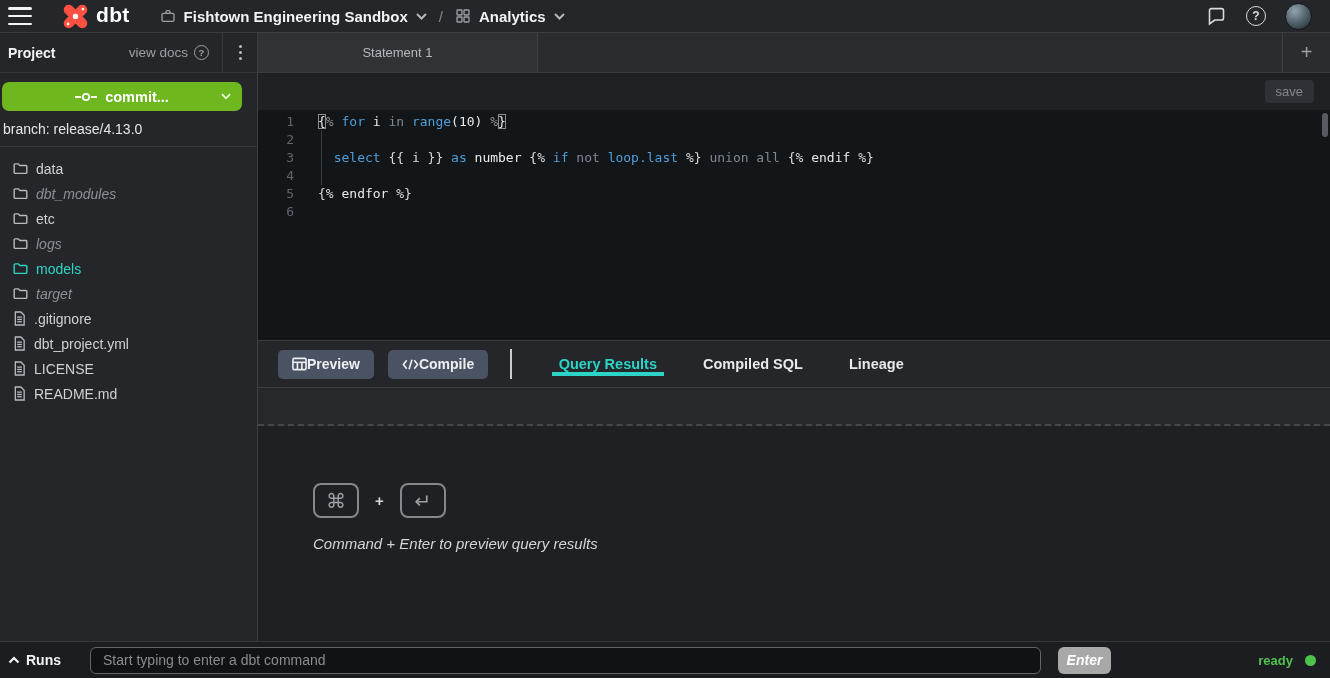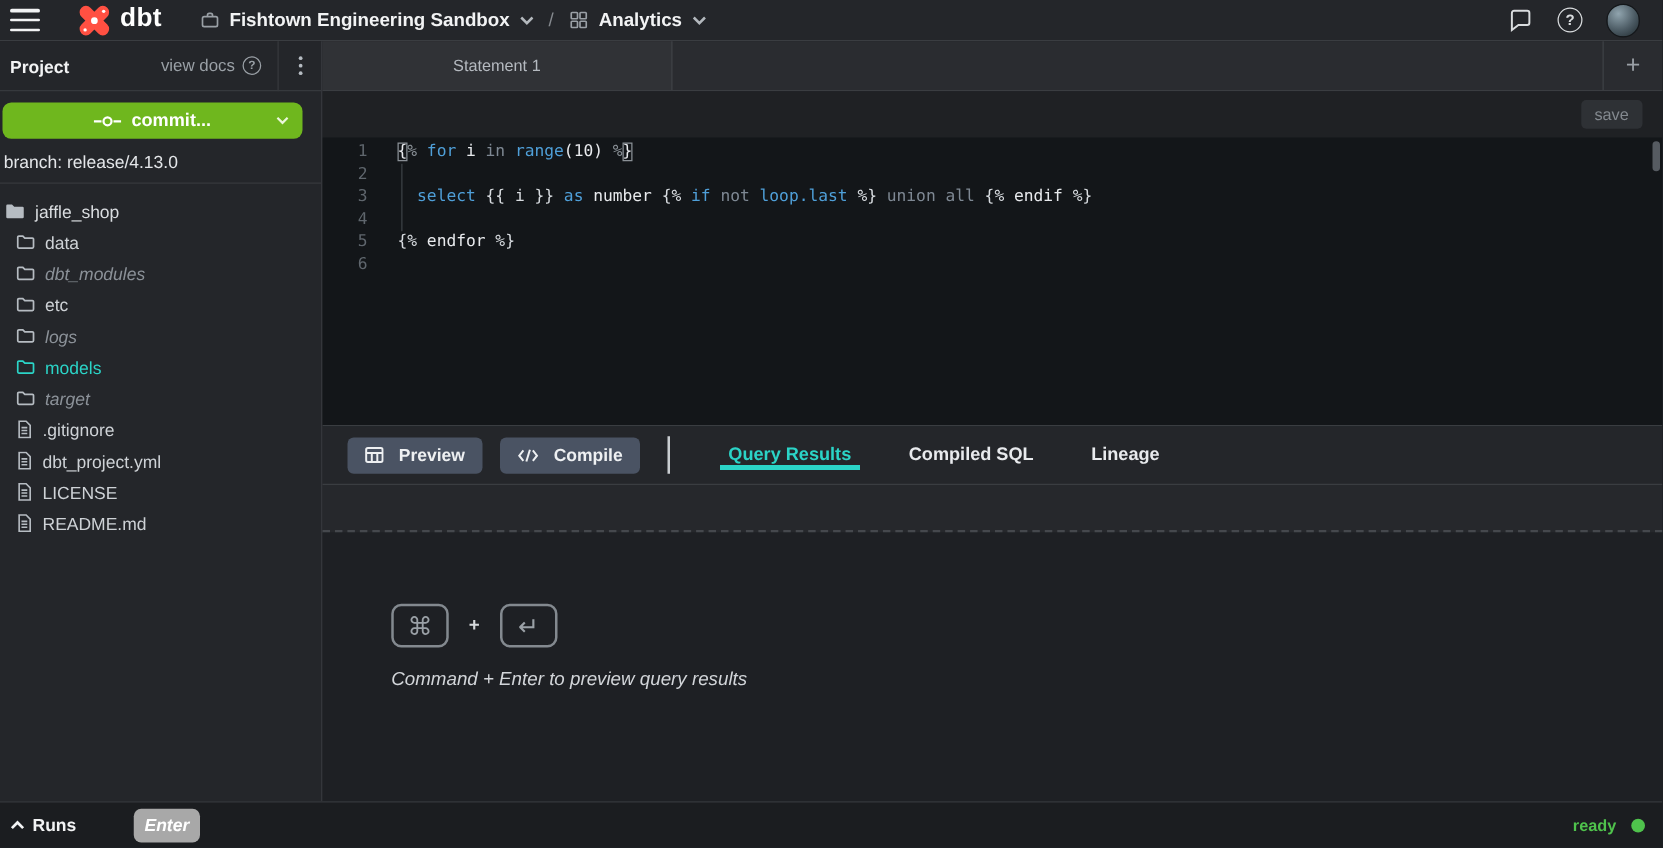--- a/index.html
+++ b/index.html
@@ -93,21 +93,21 @@
   .tok-jp { color:#8b9298; }
   .tok-jb { color:#e8eaed; outline:1px solid #8a9096; outline-offset:-1px; }
   .indent-guide { position:absolute; left:63px; top:21px; width:1px; height:54px; background:#3c4146; }
   .vscroll { position:absolute; right:2px; top:3px; width:6px; height:222px; }
   .vthumb { width:6px; height:24px; background:#565b61; border-radius:3px; }
 
   .panel-header { height:47px; flex:none; background:#24262a; border-bottom:1px solid #3a3d41;
                   display:flex; align-items:stretch; padding-left:20px; }
   .pbtn { align-self:center; height:29px; background:#4a5363; border:none; border-radius:5px;
           color:#eef0f2; font-size:14px; font-weight:700; cursor:pointer;
-          display:flex; align-items:center; gap:12px; padding:4px 14px; margin-right:14px; }
+          display:flex; align-items:center; gap:0; padding:4px 14px; margin-right:14px; }
   .vdiv { align-self:center; width:1.5px; height:30px; background:#c9cdd1; margin:0 24px 0 8px; }
   .ptabs { display:flex; align-items:center; }
   .ptab { display:flex; align-items:center; padding:4px 7px 0 7px; margin:0 16px;
           font-size:14.5px; font-weight:700; color:#e8eaed;
           border-bottom:4px solid transparent; cursor:pointer; }
   .ptab.active { color:#2bd4c7; border-bottom-color:#2bd4c7; }
 
   .results-strip { height:38px; flex:none; background:#26282c; border-bottom:2px dashed #45484d; }
   .results-body { flex:1; background:#1e2024; padding:57px 0 0 55px; }
   .keys { display:flex; align-items:center; gap:16px; }
@@ -232,28 +232,20 @@
         <span class="commit-chev">
           <svg width="10" height="7" viewBox="0 0 11 7" fill="none" stroke="#eaf6da" stroke-width="2">
               <polyline points="1,1 5.5,5.5 10,1"></polyline>
             </svg>
         </span>
       </button>
       <div class="branch">branch: release/4.13.0</div>
       <div class="sb-divider"></div>
 
       <div class="tree">
-          <div class="tree-row lvl0 root">
-            <span class="ticon">
-              <svg width="16" height="14" viewBox="0 0 16 14" fill="currentColor">
-                <path d="M1 2.5 a1 1 0 0 1 1-1 h3.6 l1.8 1.8 H14 a1 1 0 0 1 1 1 V11.5 a1 1 0 0 1 -1 1 H2 a1 1 0 0 1 -1 -1 z"></path>
-              </svg>
-            </span>
-            <span class="tlabel">jaffle_shop</span>
-          </div>
           <div class="tree-row lvl1 normal">
             <span class="ticon">
               <svg width="15" height="13" viewBox="0 0 16 14" fill="none" stroke="currentColor" stroke-width="1.5">
                 <path d="M1.2 3 a1 1 0 0 1 1-1 h3.4 l1.7 1.7 H13.8 a1 1 0 0 1 1 1 V11.3 a1 1 0 0 1 -1 1 H2.2 a1 1 0 0 1 -1 -1 z"></path>
               </svg>
             </span>
             <span class="tlabel">data</span>
           </div>
           <div class="tree-row lvl1 italic">
             <span class="ticon">
@@ -422,20 +414,21 @@
 
   <footer class="bottombar">
     <button class="runs">
       <span>
         <svg width="12" height="8" viewBox="0 0 12 8" fill="none" stroke="#f2f3f4" stroke-width="2.2">
             <polyline points="1.5,6.5 6,2 10.5,6.5"></polyline>
           </svg>
       </span>
       <span>Runs</span>
     </button>
+    <input class="cmd-input" placeholder="Start typing to enter a dbt command" style="">
     <button class="enter-btn">Enter</button>
     <div class="status">
       <span>ready</span>
       <span class="dot"></span>
     </div>
   </footer>
 
 </div>
 
 </body></html>

